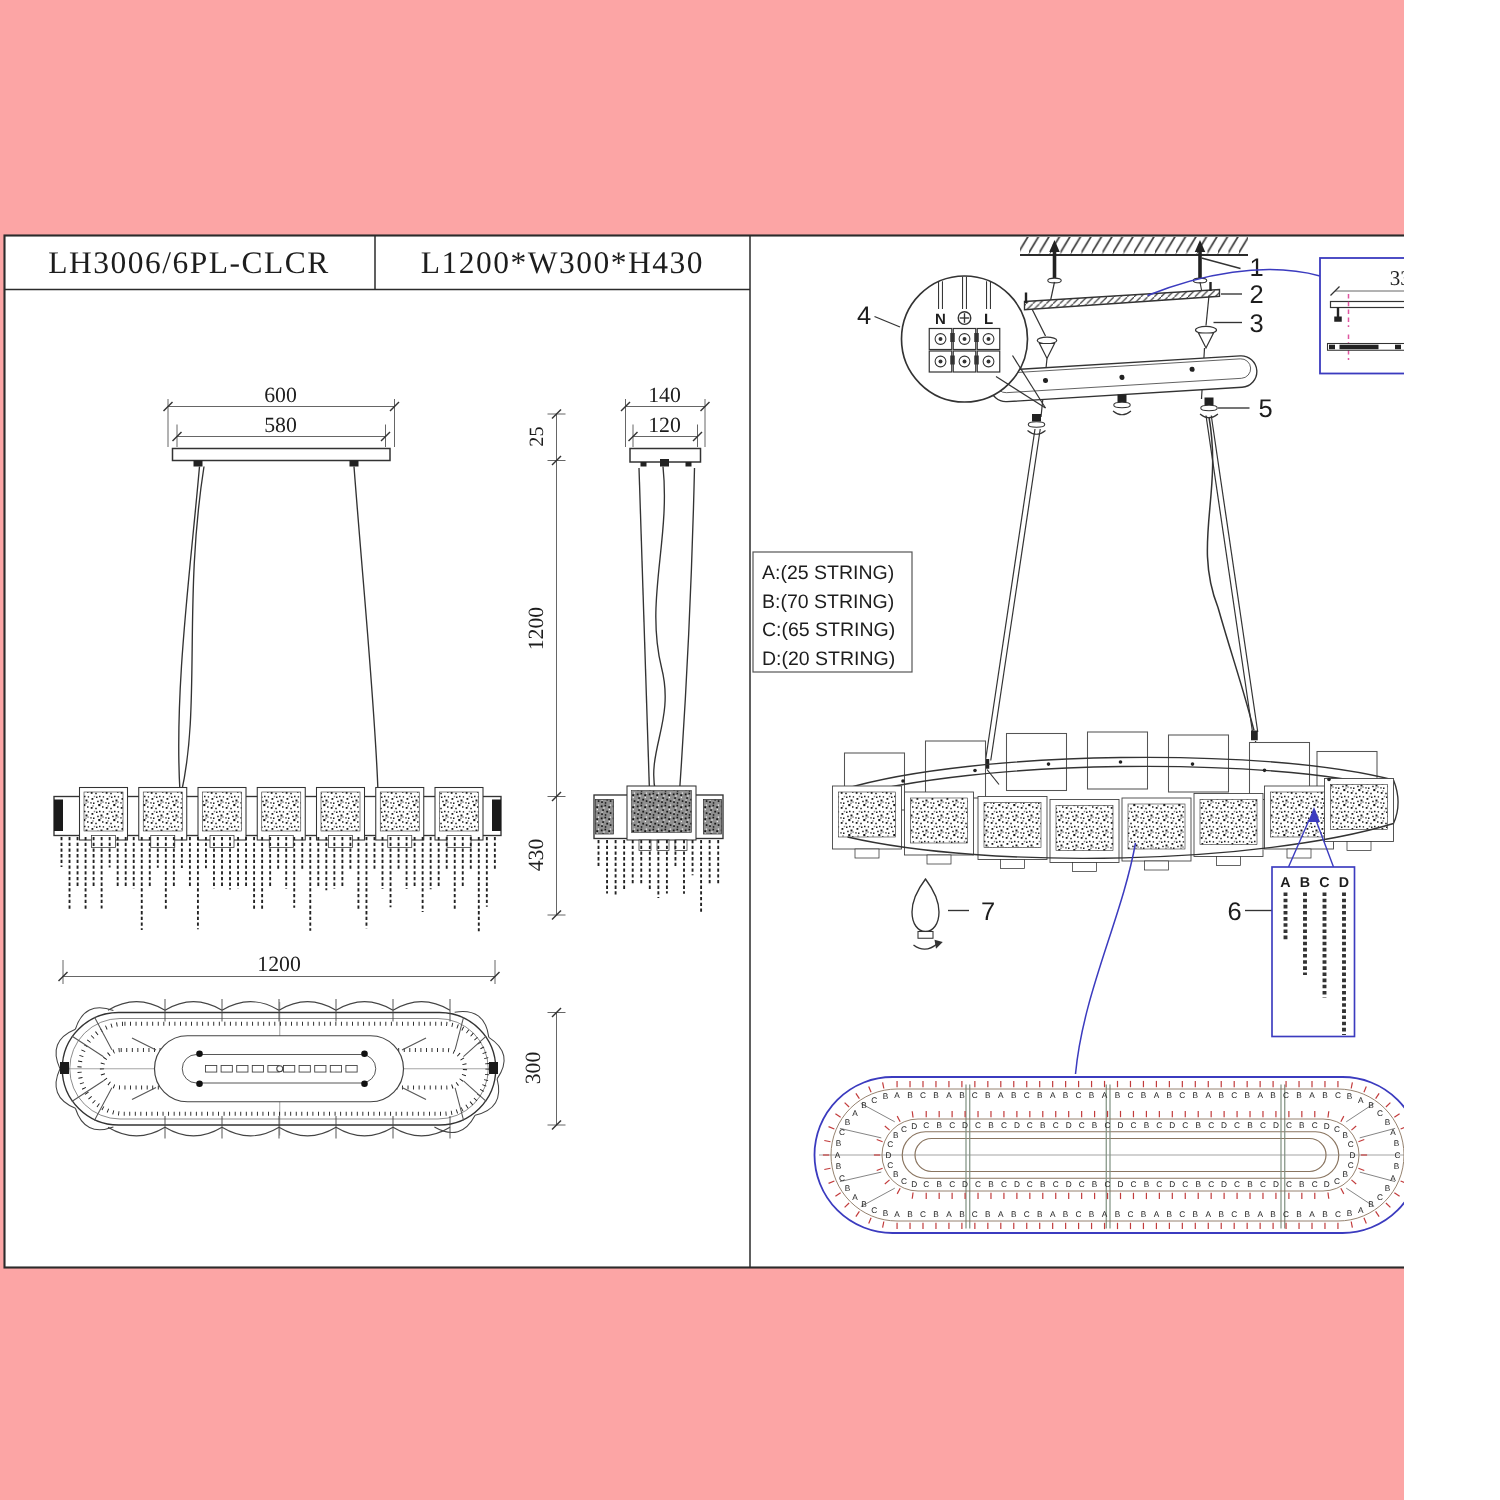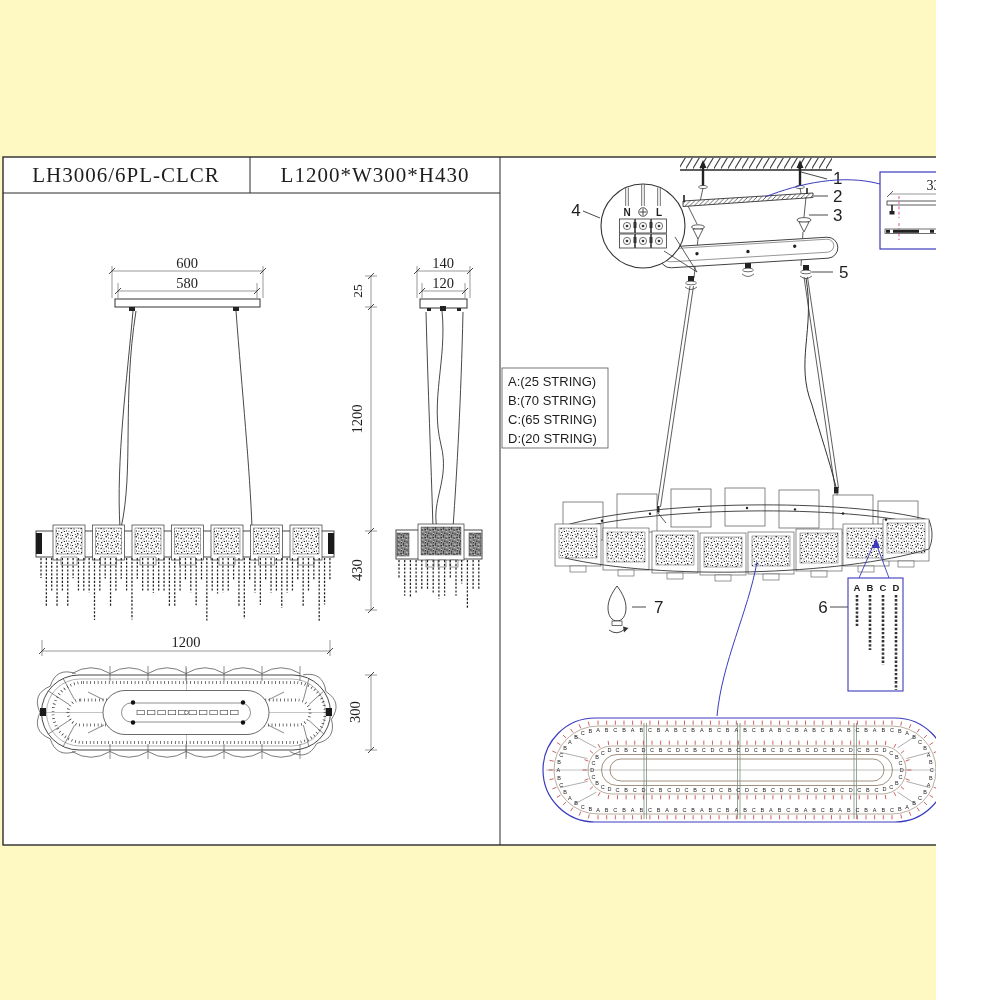--- a/index.html
+++ b/index.html
@@ -1,16 +1,16 @@
 <!DOCTYPE html>
 <html><head>
 <meta charset="utf-8">
 <style>
   html,body{margin:0;padding:0;background:#fff;}
-  .page{position:relative;width:936px;height:1000px;background:#fef9c3;overflow:hidden;}
+  .page{position:relative;width:936px;height:1000px;background:#fca5a5;overflow:hidden;}
   svg{display:block;}
   text{user-select:none;}
   .tser{font-family:"Liberation Serif",serif;fill:#1d1d1d;}
   .tsans{font-family:"Liberation Sans",sans-serif;fill:#1d1d1d;}
 </style>
 </head>
 <body>
 
 <div class="page">
 <svg id="dwg" width="1000" height="1000" viewBox="0 0 1000 1000">

